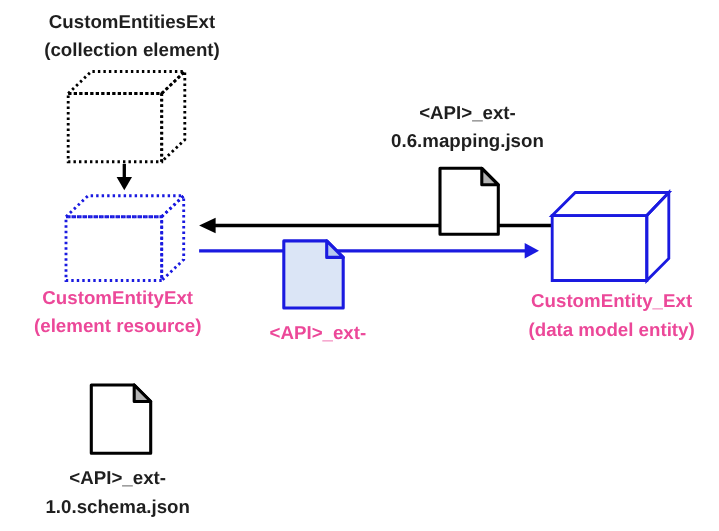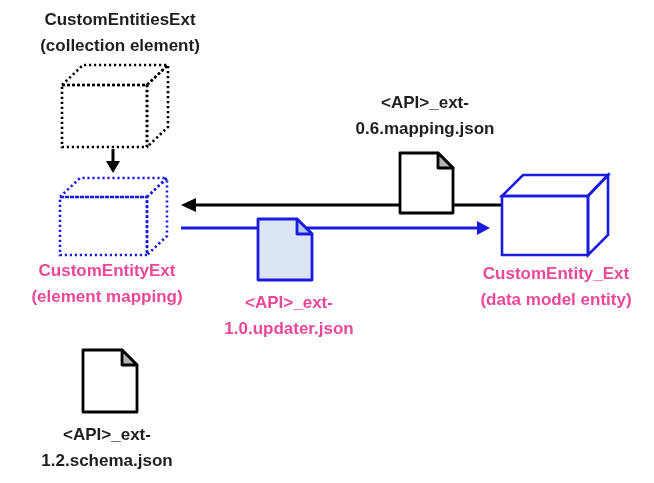--- a/index.html
+++ b/index.html
@@ -81,31 +81,30 @@
     <div>(collection element)</div>
   </div>
 
   <div class="label black-text" style="left:325px;top:90px;width:200px;">
     <div>&lt;API&gt;_ext-</div>
     <div>0.6.mapping.json</div>
   </div>
 
   <div class="label blue-text" style="left:5px;top:258px;width:204px;">
     <div>CustomEntityExt</div>
-    <div>(element mapping)</div>
+    <div>(element resource)</div>
   </div>
 
   <div class="label blue-text" style="left:187px;top:290px;width:204px;">
     <div>&lt;API&gt;_ext-</div>
-    <div>1.0.updater.json</div>
   </div>
 
   <div class="label blue-text" style="left:454px;top:261px;width:204px;">
     <div>CustomEntity_Ext</div>
     <div>(data model entity)</div>
   </div>
 
   <div class="label black-text" style="left:5px;top:422px;width:204px;">
     <div>&lt;API&gt;_ext-</div>
-    <div>1.2.schema.json</div>
+    <div>1.0.schema.json</div>
   </div>
 
 </div>
 
 </body></html>

